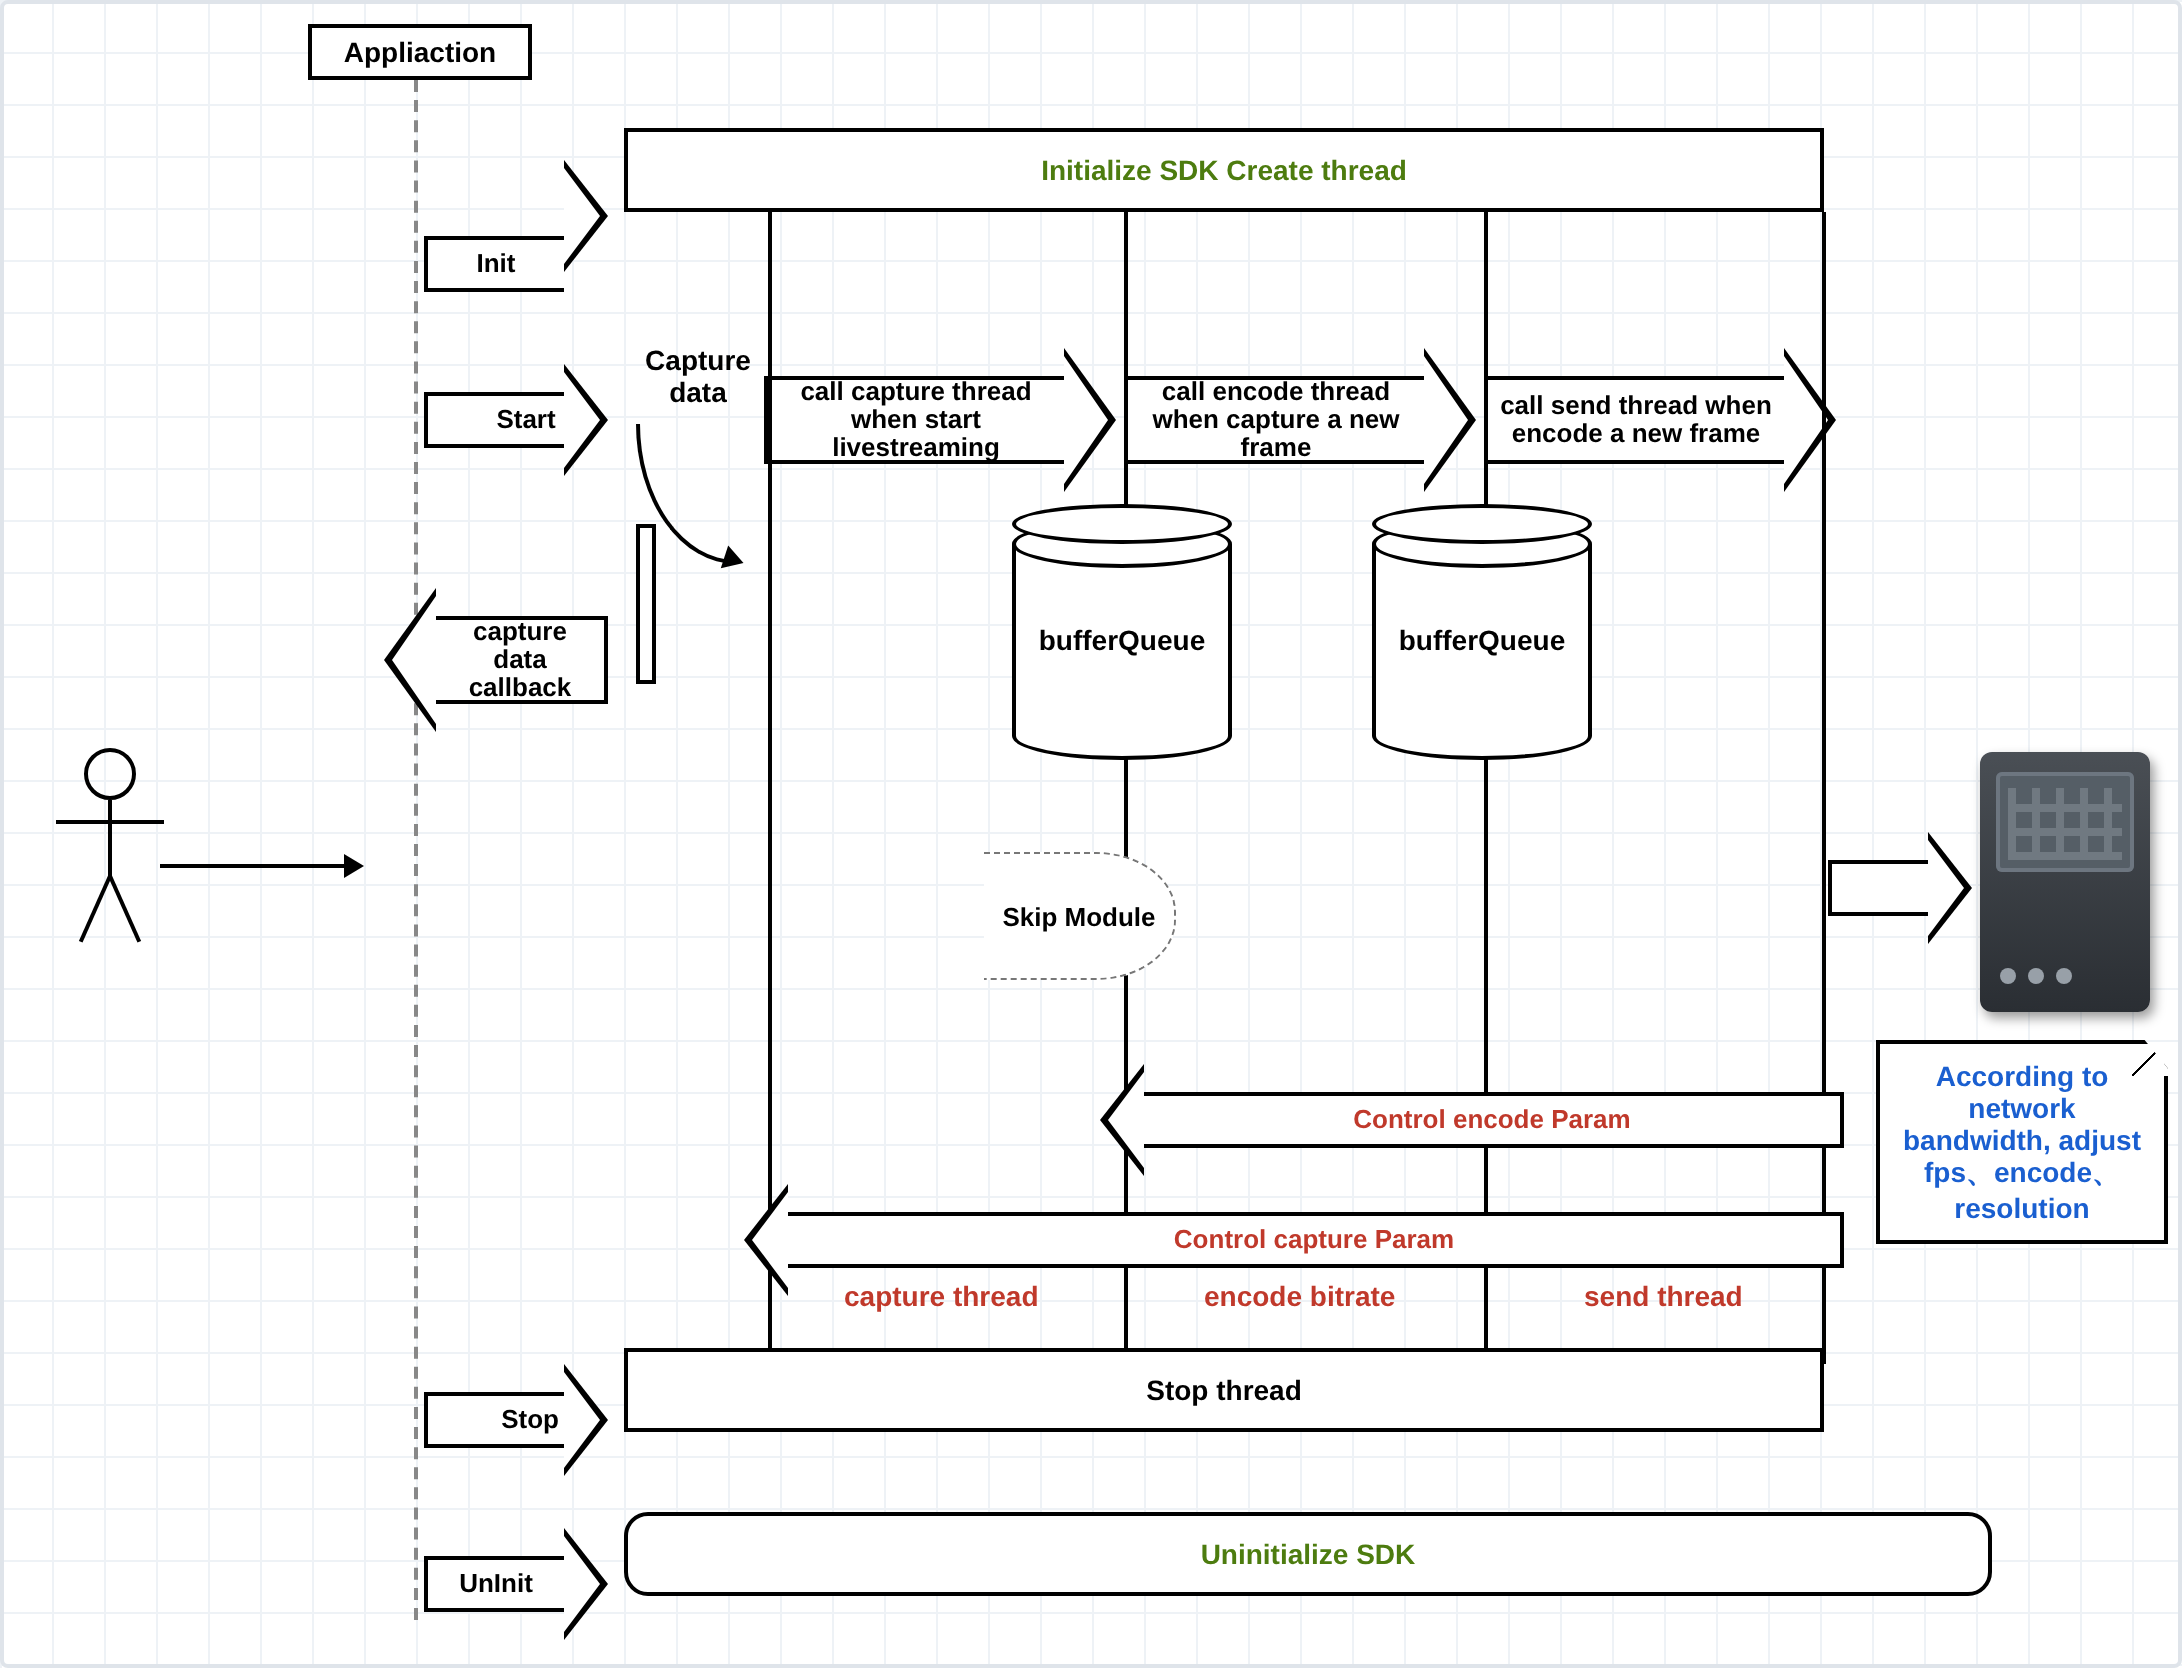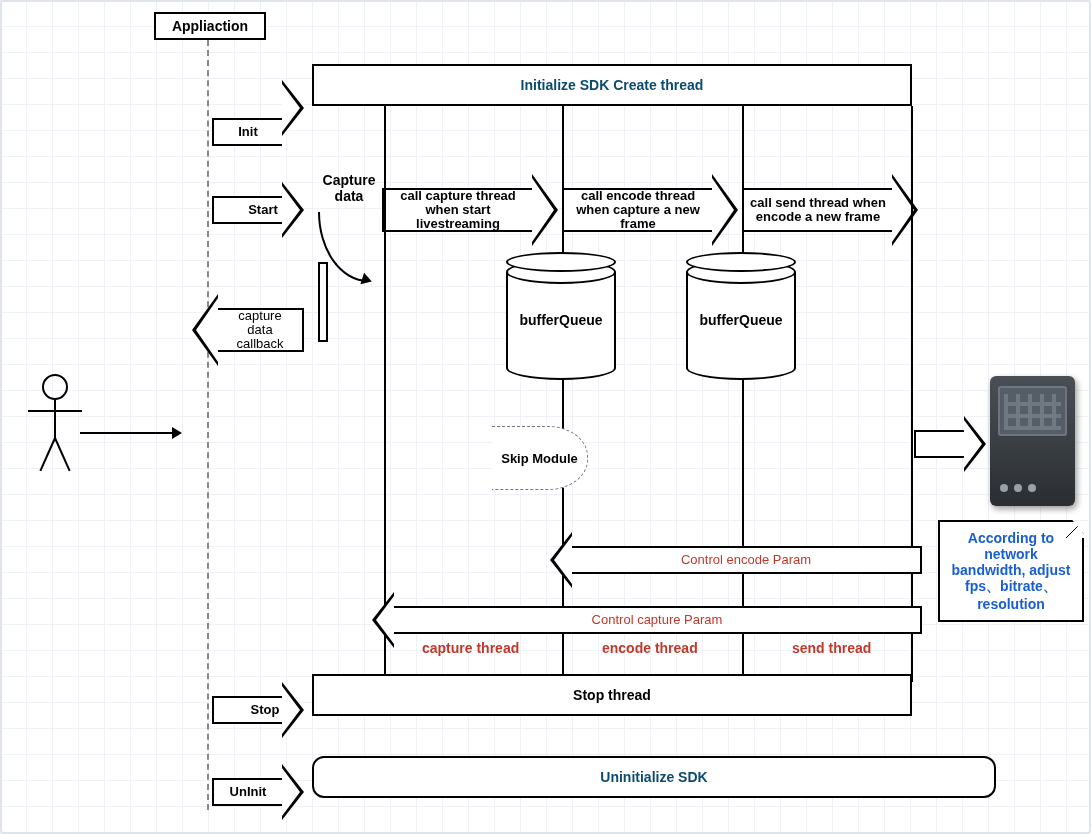--- a/index.html
+++ b/index.html
@@ -22,21 +22,21 @@
     position: absolute;
     border: 2px solid #000;
     background: #fff;
     display: flex;
     align-items: center;
     justify-content: center;
     text-align: center;
     font-size: 14px;
     padding: 2px 6px;
   }
-  .blue { color: #0c4a6e; font-weight: bold; }
+  .blue { color: #4d7c0f; font-weight: bold; }
   .red  { color: #c0392b; font-weight: bold; }
   .bold { font-weight: bold; }
   .txt {
     position: absolute;
     font-size: 14px;
     z-index: 3;
   }
   
   .arrR {
     position: absolute;
@@ -81,21 +81,21 @@
   }
   .arrL .shaft {
     height: 28px;
     border: 2px solid #000;
     border-left: none;
     background: #fff;
     display: flex;
     align-items: center;
     justify-content: center;
     font-size: 13px;
-    font-weight: normal;
+    font-weight: bold;
     padding: 0 6px;
     text-align: center;
     line-height: 1.1;
   }
   .arrL .head {
     width: 0; height: 0;
     border-top: 28px solid transparent;
     border-bottom: 28px solid transparent;
     border-right: 22px solid #000;
     position: relative;
@@ -342,34 +342,34 @@
 
 <div class="server" style="left:988px; top:374px;">
   <div class="grid"></div>
   <div class="btns">
       <span></span>
       <span></span>
       <span></span>
     </div>
 </div>
 
-<div class="note" style="left:936px; top:518px; width:146px;">According to network bandwidth, adjust fps、bitrate、resolution</div>
+<div class="note" style="left:936px; top:518px; width:146px;">According to network bandwidth, adjust fps、encode、resolution</div>
 
 <div class="arrL" style="left:548px; top:530px;">
   <div class="head"></div>
   <div class="shaft red" style="width:350px;">Control encode Param</div>
 </div>
 
 <div class="arrL" style="left:370px; top:590px;">
   <div class="head"></div>
   <div class="shaft red" style="width:528px;">Control capture Param</div>
 </div>
 
 <div class="txt red bold" style="left:420px; top:638px;">capture thread</div>
-<div class="txt red bold" style="left:600px; top:638px;">encode thread</div>
+<div class="txt red bold" style="left:600px; top:638px;">encode bitrate</div>
 <div class="txt red bold" style="left:790px; top:638px;">send thread</div>
 
 <div class="arrR" style="left:210px; top:680px;">
   <div class="shaft" style="width:70px;padding-left:40px;">Stop</div>
   <div class="head"></div>
 </div>
 <div class="box bold" style="left:310px; top:672px; width:600px; height:42px;">Stop thread</div>
 
 <div class="arrR" style="left:210px; top:762px;">
   <div class="shaft" style="width:70px;">UnInit</div>

